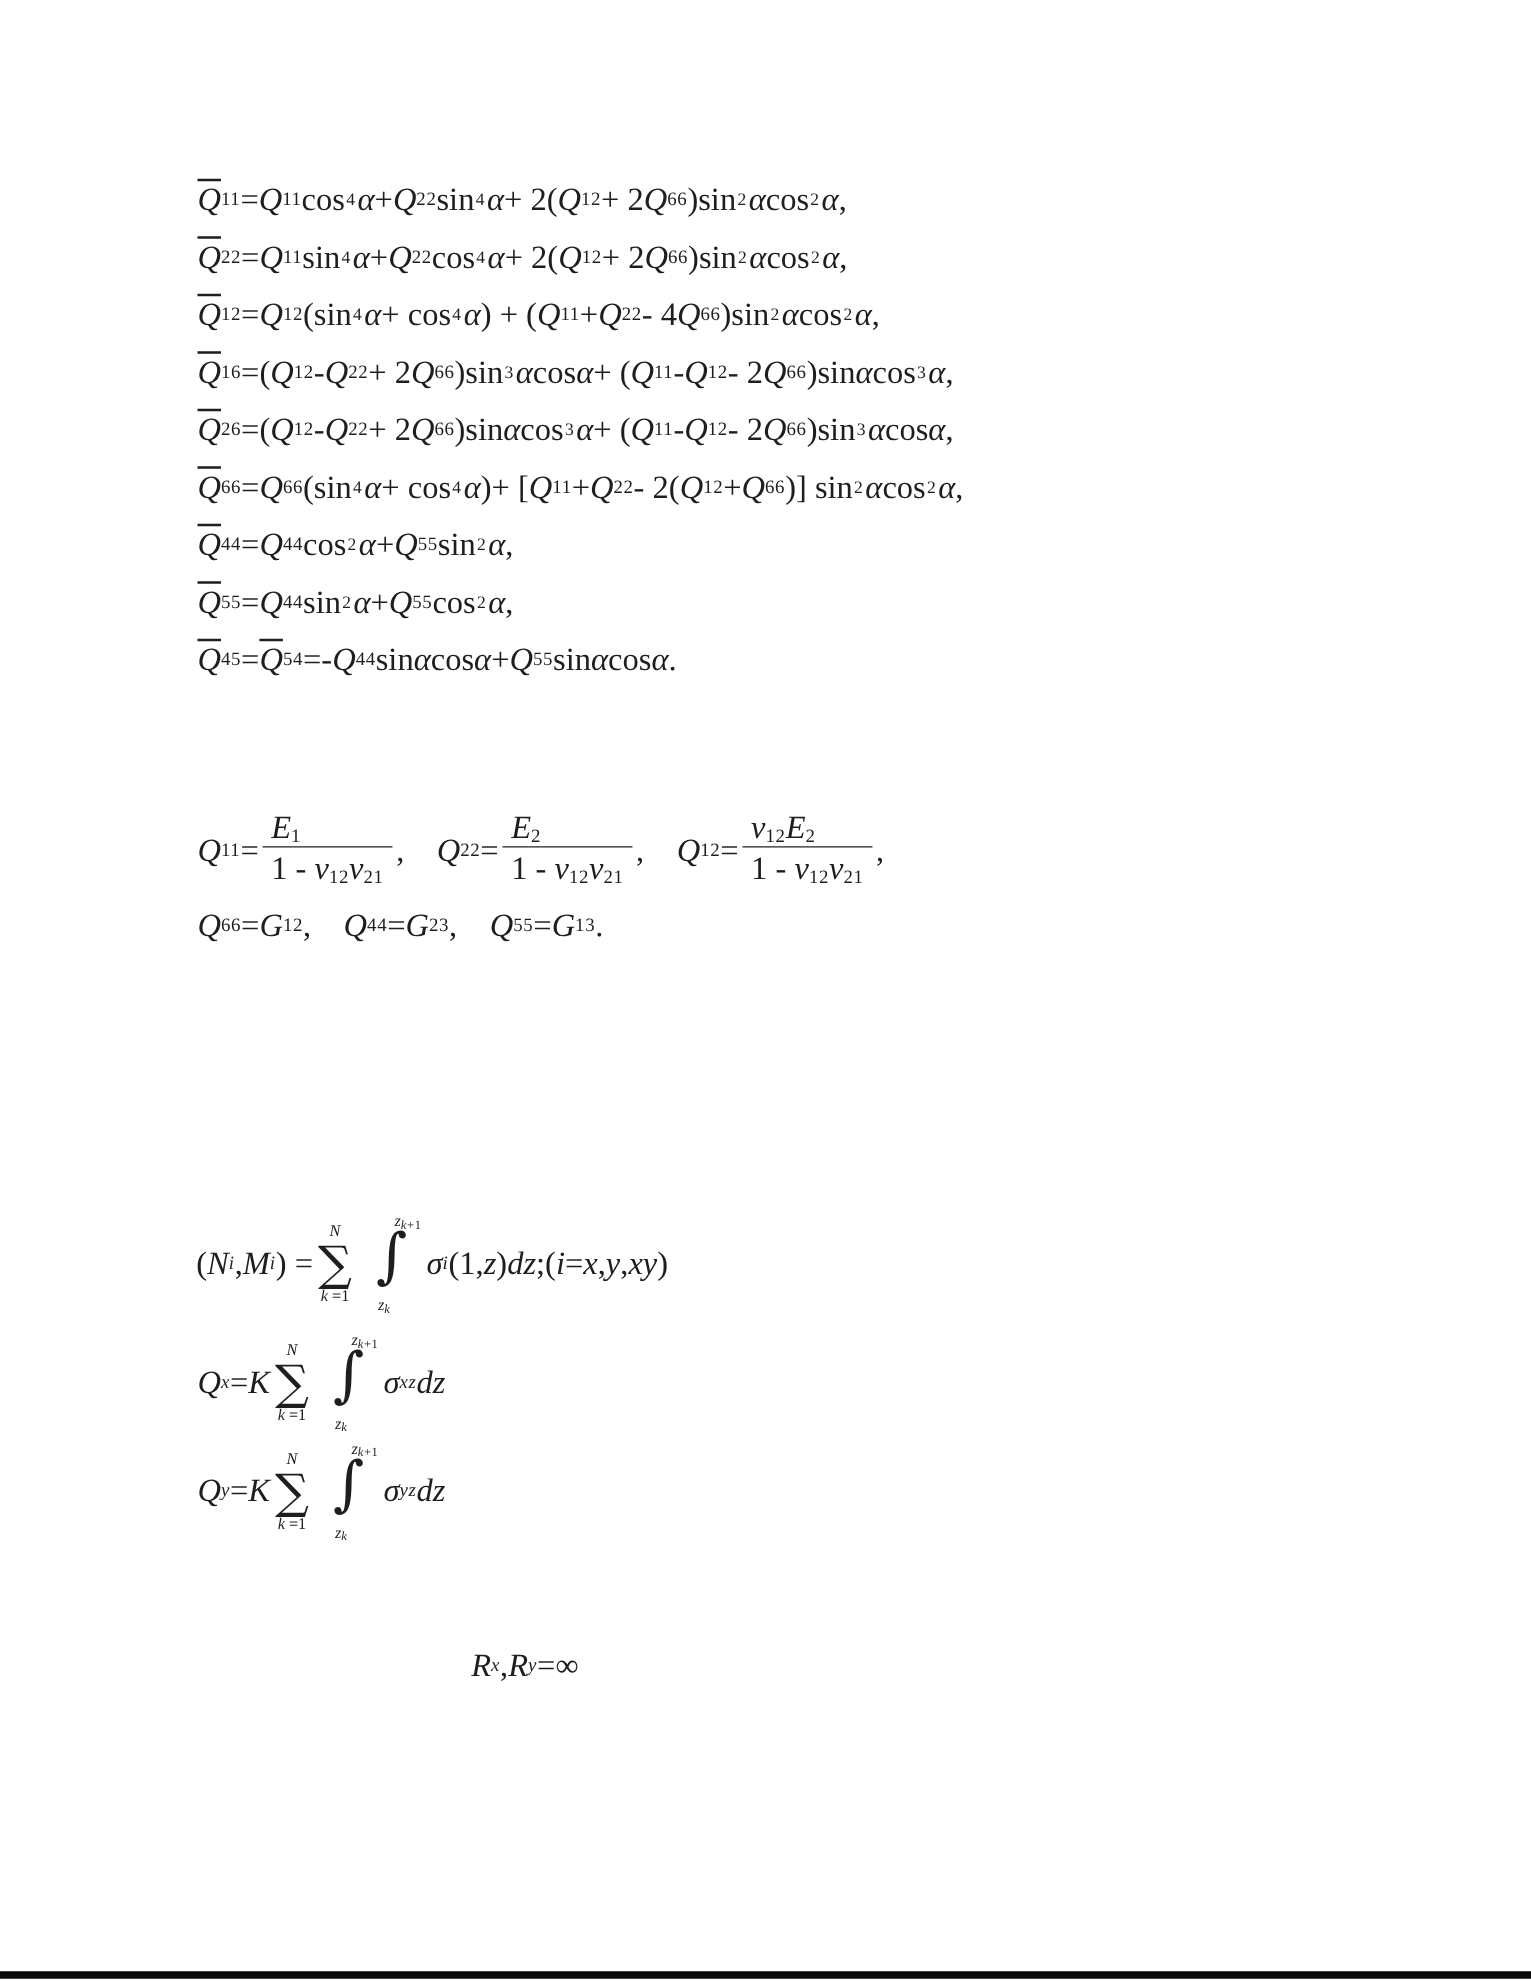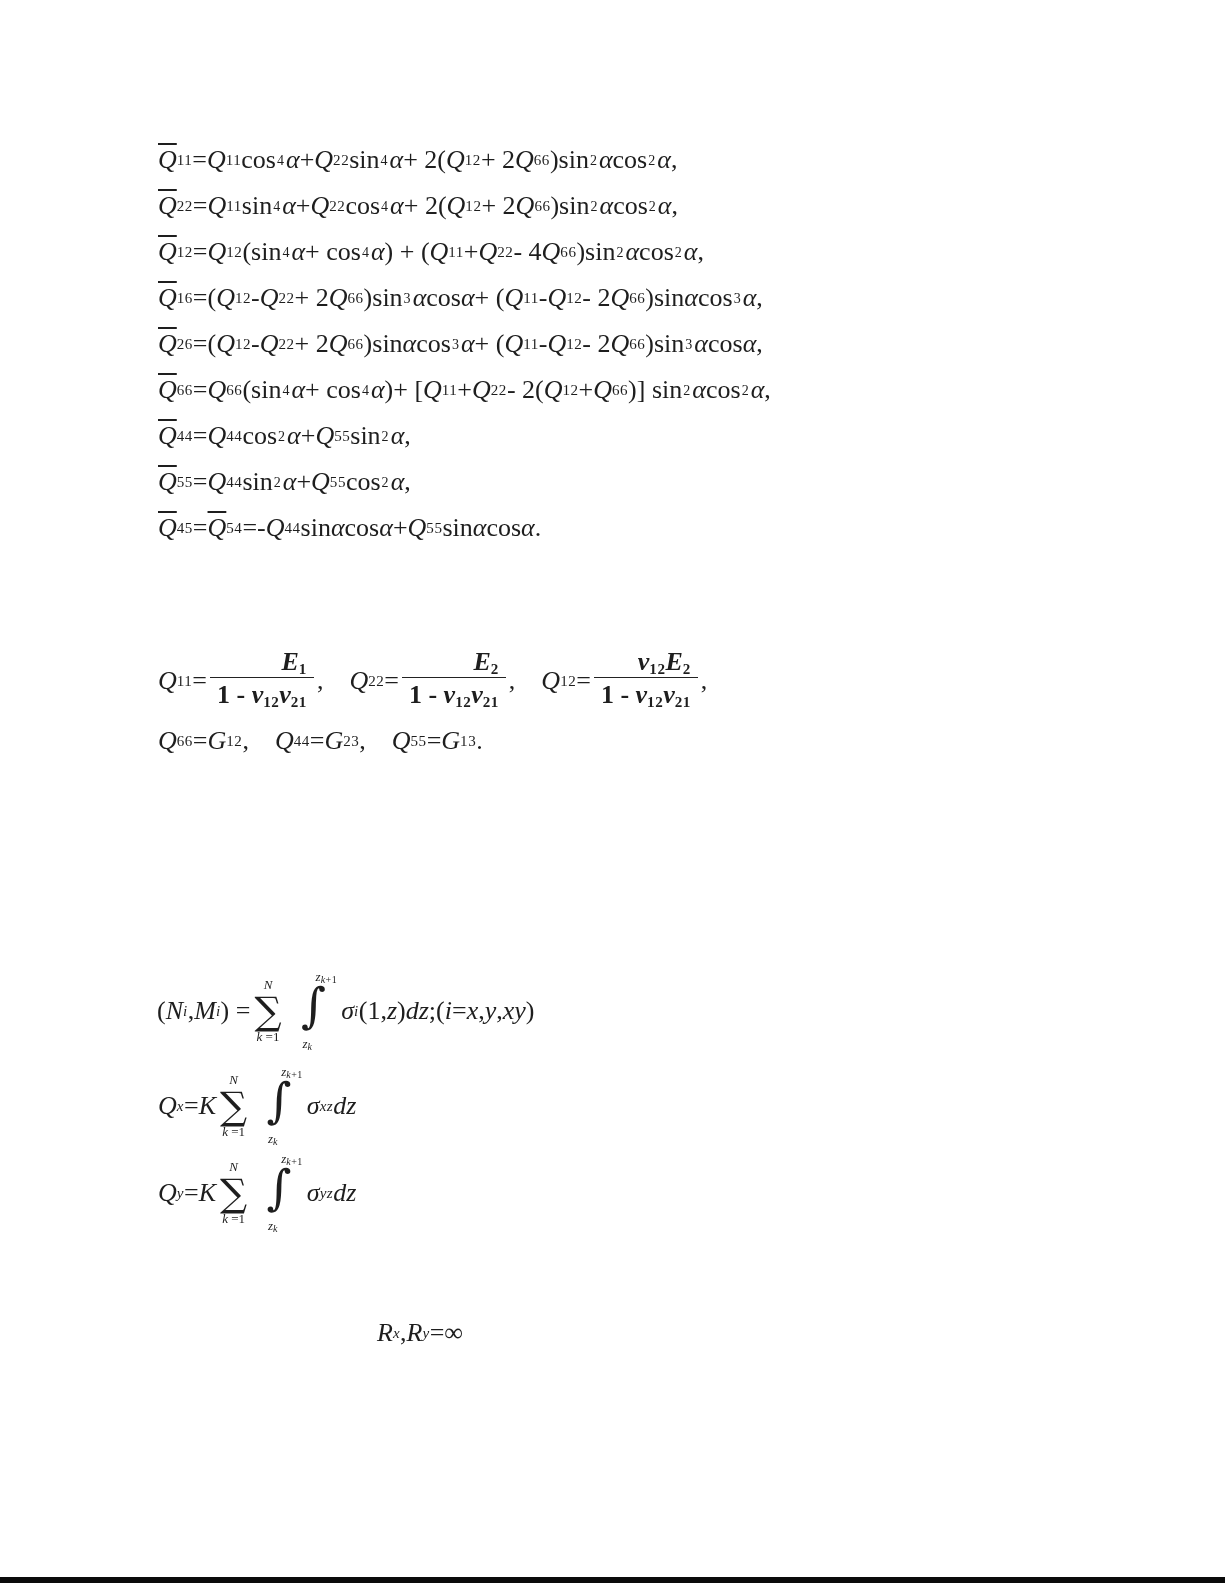--- a/index.html
+++ b/index.html
@@ -13,21 +13,21 @@
   }
   .eq{white-space:nowrap;font-size:26px;}
   .eq i{font-style:italic;}
   .eq sub{font-size:0.58em;vertical-align:-0.25em;line-height:0;letter-spacing:0.5px;}
   .eq sup{font-size:0.54em;vertical-align:0.48em;line-height:0;margin:0 2px 0 1px;}
   .ov{text-decoration:overline;}
   
   .block-abs{position:absolute;}
   .b1line{height:46px;display:flex;align-items:center;}
   
-  .fr{display:inline-block;vertical-align:middle;text-align:right;margin:12px 3px;transform:translateY(-3px);font-weight:bold;}
+  .fr{display:inline-block;vertical-align:middle;text-align:left;margin:12px 3px;transform:translateY(-3px);}
   .fr .fn{display:block;padding:0 7px 2px;line-height:1.05;}
   .fr .fd{display:block;border-top:1.6px solid #222;padding:3px 7px 0;line-height:1.05;}
   .b2l1{height:72px;display:flex;align-items:center;}
   .b2l2{height:40px;display:flex;align-items:center;margin-top:4px;}
   
   .bo{display:inline-flex;flex-direction:column;align-items:center;vertical-align:middle;margin:0 4px;line-height:1;}
   .bo .lm{font-size:13px;line-height:1.1;white-space:nowrap;}
   .bo .lm sub{font-size:10px;vertical-align:-0.2em;}
   .bo .ops{font-size:38px;line-height:1.0;font-family:"DejaVu Serif","DejaVu Sans",serif;}
   .bo .opi{font-size:48px;line-height:0.85;font-family:"DejaVu Serif","DejaVu Sans",serif;}

